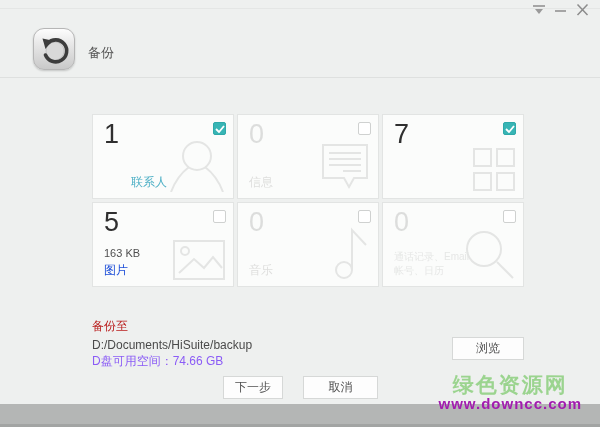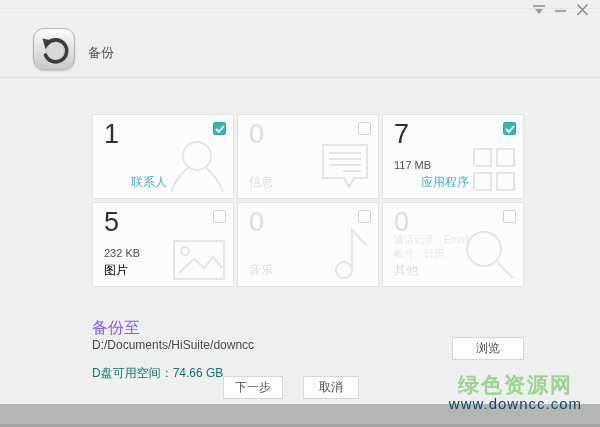--- a/index.html
+++ b/index.html
@@ -26,42 +26,42 @@
   .tile{position:absolute;width:142px;height:85px;background:#fbfcfb;border:1px solid #e2e4e3;box-sizing:border-box;}
   .tile .count{position:absolute;left:11px;top:4px;font-size:27px;font-weight:300;color:#2f2f2f;}
   .tile.dim .count{color:#dcdddc;}
   .checkbox{position:absolute;top:7px;right:7px;width:13px;height:13px;border:1px solid #cfd1d0;
     background:#fff;border-radius:2px;box-sizing:border-box;display:flex;align-items:center;justify-content:center;}
   .checkbox.checked{background:#38b5b5;border-color:#2fa9a9;}
   .meta{position:absolute;left:11px;bottom:7px;}
   .size{display:block;font-size:11px;color:#4f4f4f;margin-bottom:3px;}
   .label{display:block;font-size:12px;}
   .label.teal{color:#4fb0c6;margin-left:27px;}
-  .label.dark{color:#000000;}
+  .label.dark{color:#1d4ed8;}
   .label.faint{color:#dededd;}
   .desc{width:82px;font-size:10px;line-height:1.35;color:#e6e7e6;margin-bottom:2px;}
   .ticon{position:absolute;right:8px;bottom:6px;}
 
   
-  .backup-to{position:absolute;left:92px;top:318px;font-size:16px;color:#8b5cf6;}
+  .backup-to{position:absolute;left:92px;top:318px;font-size:12px;color:#b91c1c;}
   .backup-path{position:absolute;left:92px;top:338px;font-size:12px;color:#4a4a4a;}
-  .backup-space{position:absolute;left:92px;top:353px;font-size:12px;color:#0f766e;margin-top:12px;}
+  .backup-space{position:absolute;left:92px;top:353px;font-size:12px;color:#8b5cf6;}
 
   .btn{position:absolute;background:#fdfdfd;border:1px solid #d6d8d7;border-radius:0;
     font-size:12px;color:#4f4f4f;font-family:"Liberation Sans",sans-serif;
     display:flex;align-items:center;justify-content:center;cursor:default;box-sizing:border-box;}
   .btn-browse{left:452px;top:337px;width:72px;height:23px;}
   .btn-next{left:223px;top:376px;width:60px;height:23px;}
-  .btn-cancel{left:303px;top:376px;width:56px;height:23px;}
+  .btn-cancel{left:303px;top:376px;width:75px;height:23px;}
 
   
   .bottom-strip{position:absolute;left:0;top:404px;width:600px;height:23px;background:#b4b6b5;border-bottom:3px solid #a2a4a3;box-sizing:border-box;}
   .watermark{position:absolute;right:18px;top:373px;text-align:center;line-height:1.1;}
   .wm1{font-size:21px;font-weight:bold;color:#9bd48f;letter-spacing:2px;}
-  .wm2{font-size:15px;font-weight:normal;color:#0c4a6e;letter-spacing:1px;}
+  .wm2{font-size:15px;font-weight:bold;color:#a21caf;letter-spacing:1px;}
 </style>
 </head>
 <body>
 
 <div class="screen">
   <div class="topline"></div>
 
   <div class="win-controls">
     <span class="win-btn">
       <svg width="14" height="12" viewBox="0 0 14 12">
@@ -124,37 +124,33 @@
       </svg>
     </div>
 
     <div class="tile" style="left:290px;top:0;">
       <span class="count">7</span>
       <span class="checkbox checked">
         <svg width="10" height="8" viewBox="0 0 10 8">
             <path d="M1 4 L4 7 L9 1" stroke="#fff" stroke-width="1.8" fill="none"></path>
           </svg>
       </span>
-      <div class="meta">
-        <span class="size">117 MB</span>
-        <span class="label teal">应用程序</span>
-      </div>
       <svg class="ticon" width="42" height="44" viewBox="0 0 42 44">
         <rect x="1" y="1" width="17" height="17" fill="none" stroke="#e4e5e4" stroke-width="2"></rect>
         <rect x="24" y="1" width="17" height="17" fill="none" stroke="#e4e5e4" stroke-width="2"></rect>
         <rect x="1" y="25" width="17" height="17" fill="none" stroke="#e4e5e4" stroke-width="2"></rect>
         <rect x="24" y="25" width="17" height="17" fill="none" stroke="#e4e5e4" stroke-width="2"></rect>
       </svg>
     </div>
 
     <div class="tile" style="left:0;top:88px;">
       <span class="count">5</span>
       <span class="checkbox"></span>
       <div class="meta">
-        <span class="size">232 KB</span>
+        <span class="size">163 KB</span>
         <span class="label dark">图片</span>
       </div>
       <svg class="ticon" width="52" height="40" viewBox="0 0 52 40">
         <rect x="1" y="1" width="50" height="38" fill="none" stroke="#e4e5e4" stroke-width="2"></rect>
         <circle cx="12" cy="11" r="4" fill="none" stroke="#e4e5e4" stroke-width="2"></circle>
         <path d="M6 33 L21 19 L31 28 L40 17 L49 28" fill="none" stroke="#e4e5e4" stroke-width="2"></path>
       </svg>
     </div>
 
     <div class="tile dim" style="left:145px;top:88px;">
@@ -167,32 +163,31 @@
         <circle cx="12" cy="44" r="8" fill="none" stroke="#e4e5e4" stroke-width="2"></circle>
         <path d="M20 44 V4 L34 19" fill="none" stroke="#e4e5e4" stroke-width="2"></path>
       </svg>
     </div>
 
     <div class="tile dim" style="left:290px;top:88px;">
       <span class="count">0</span>
       <span class="checkbox"></span>
       <div class="meta">
         <div class="desc">通话记录、Email帐号、日历</div>
-        <span class="label faint">其他</span>
       </div>
       <svg class="ticon" width="52" height="52" viewBox="0 0 52 52">
         <circle cx="21" cy="21" r="17" fill="none" stroke="#e4e5e4" stroke-width="2"></circle>
         <path d="M34 34 L50 50" stroke="#e4e5e4" stroke-width="2" fill="none"></path>
       </svg>
     </div>
 
   </div>
 
   <div class="backup-to">备份至</div>
-  <div class="backup-path">D:/Documents/HiSuite/downcc</div>
+  <div class="backup-path">D:/Documents/HiSuite/backup</div>
   <div class="backup-space">D盘可用空间：74.66 GB</div>
   <div class="btn btn-browse">浏览</div>
 
   <div class="btn btn-next">下一步</div>
   <div class="btn btn-cancel">取消</div>
 
   <div class="bottom-strip"></div>
   <div class="watermark">
     <div class="wm1">绿色资源网</div>
     <div class="wm2">www.downcc.com</div>

